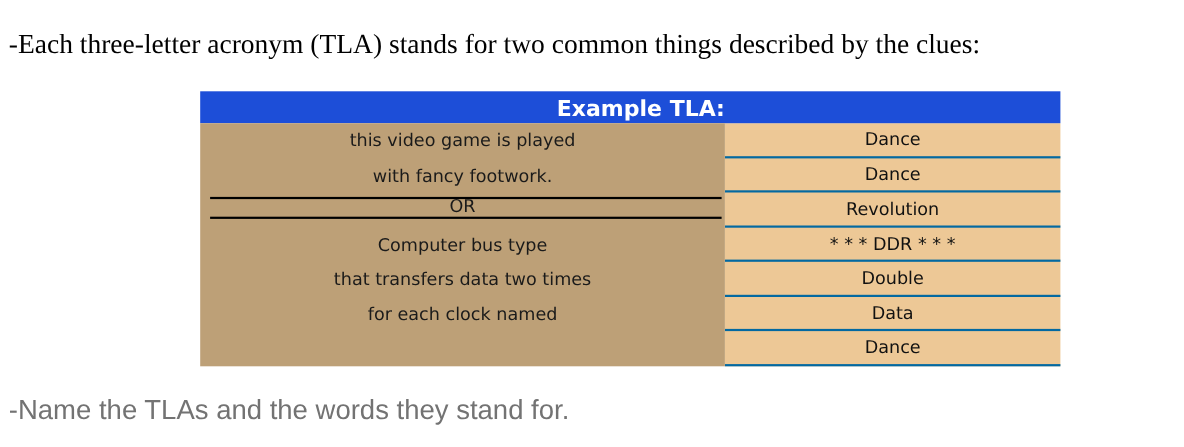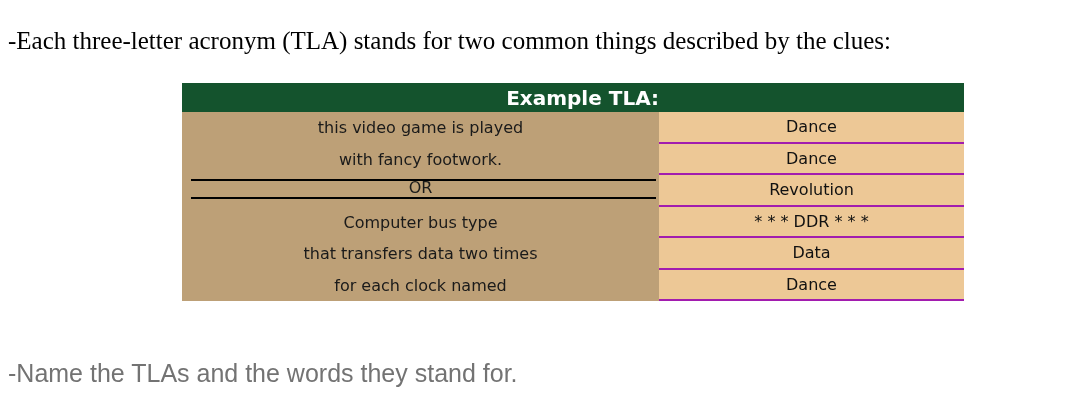--- a/index.html
+++ b/index.html
@@ -12,21 +12,21 @@
   .outro {
     position:absolute; left:8px; top:359px;
     font-family:"Liberation Sans", sans-serif; font-size:25px; color:#737373;
     white-space:nowrap;
   }
   .tla-table {
     position:absolute; left:182px; top:83px; width:782px;
     font-family:"DejaVu Sans", sans-serif;
   }
   .tla-header {
-    height:29px; background:#14532d; position:relative;
+    height:29px; background:#1d4ed8; position:relative;
   }
   .tla-header-title {
     position:absolute; left:0; width:477px; text-align:right;
     top:3px; color:#fff; font-weight:bold; font-size:20px;
   }
   .tla-body { display:flex; }
   .clue-col {
     width:477px; background:#bda077; position:relative;
   }
   .answer-col {
@@ -39,21 +39,21 @@
     height:31.5px; position:relative; text-align:center; font-size:16px; color:#1a1a1a; line-height:21px;
   }
   .or-line .rule-top, .or-line .rule-bot {
     position:absolute; left:9px; right:3px; height:2px; background:#000;
   }
   .or-line .rule-top { top:4px; }
   .or-line .rule-bot { top:22px; }
   .or-line span { position:relative; top:2px; }
   .answer-cell {
     height:29.5px; line-height:29px; text-align:center; font-size:16px; color:#111;
-    border-bottom:2px solid #a21caf;
+    border-bottom:2px solid #0369a1;
   }
 </style>
 </head>
 <body>
 
 <div class="intro">-Each three-letter acronym (TLA) stands for two common things described by the clues:</div>
 
 <div class="tla-table">
   <div class="tla-header">
     <div class="tla-header-title">Example TLA:</div>
@@ -69,19 +69,20 @@
       </div>
       <div class="clue-line">Computer bus type</div>
       <div class="clue-line">that transfers data two times</div>
       <div class="clue-line">for each clock named</div>
     </div>
     <div class="answer-col">
       <div class="answer-cell">Dance</div>
       <div class="answer-cell">Dance</div>
       <div class="answer-cell">Revolution</div>
       <div class="answer-cell">* * * DDR * * *</div>
+      <div class="answer-cell">Double</div>
       <div class="answer-cell">Data</div>
       <div class="answer-cell">Dance</div>
     </div>
   </div>
 </div>
 
 <div class="outro">-Name the TLAs and the words they stand for.</div>
 
 </body></html>

